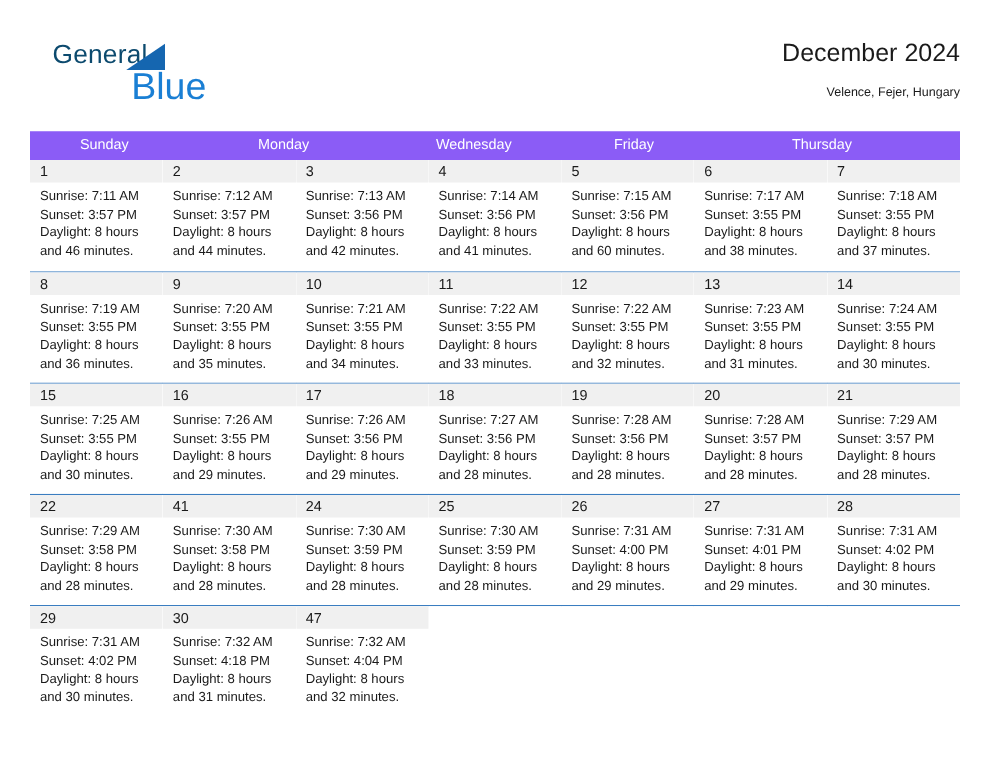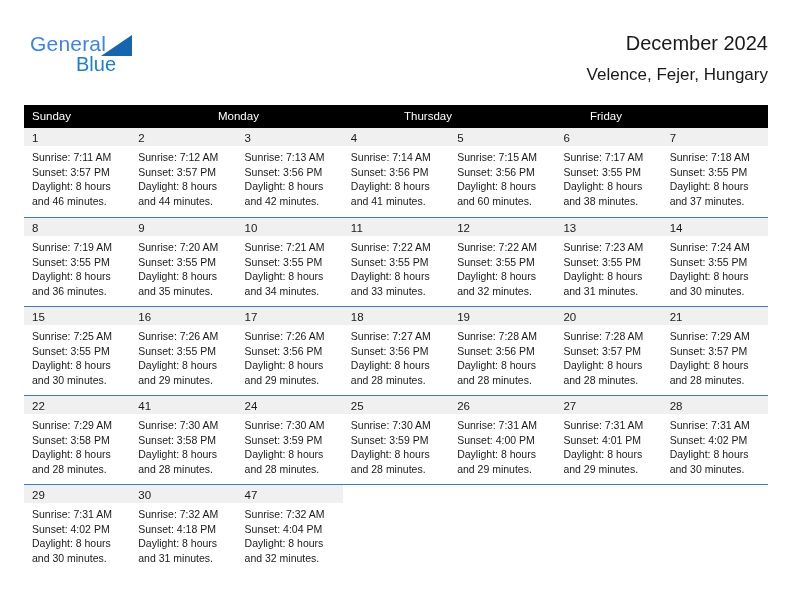--- a/index.html
+++ b/index.html
@@ -33,78 +33,79 @@
 
   .brand {
     position: absolute;
     left: 6px;
     top: 6px;
     width: 180px;
     height: 56px;
   }
   .brand-general {
     position: absolute;
-    left: 0;
+    left: 12px;
     top: 0;
     font-size: 21px;
     letter-spacing: 0.2px;
-    color: #3b82f6;
+    color: #0c4a6e;
     font-family: "Liberation Sans", sans-serif;
     text-align: center;
   }
   .brand-tri {
     position: absolute;
     left: 71px;
     top: 3px;
     width: 0;
     height: 0;
     border-left: 31px solid transparent;
     border-bottom: 21px solid #1566b0;
   }
   .brand-blue {
     position: absolute;
-    left: 46px;
+    left: 75px;
     top: 21px;
-    font-size: 20px;
+    font-size: 30px;
     color: #1a7fd4;
     font-family: "Liberation Sans", sans-serif;
   }
 
   .title-block {
     position: absolute;
     right: 0;
     top: 0;
     text-align: right;
   }
   .cal-title {
     font-size: 20px;
     font-weight: normal;
     color: #1a1a1a;
     line-height: 34px;
     white-space: nowrap;
   }
   .cal-subtitle {
-    font-size: 17px;
+    font-size: 10px;
     color: #1a1a1a;
     line-height: 22px;
     margin-top: 4px;
     white-space: nowrap;
   }
 
   
   .calendar {
     position: absolute;
     left: 24px;
     top: 105px;
     width: 744px;
   }
 
   .dow-row {
     display: flex;
-    background: #000000;
+    background: #8b5cf6;
+    padding-left: 32px;
   }
   .dow-cell {
     flex: 1 1 0;
     box-sizing: border-box;
     padding: 4px 0 4px 8px;
     font-size: 11.5px;
     color: #ffffff;
     line-height: 15px;
     white-space: nowrap;
     overflow: hidden;
@@ -171,22 +172,23 @@
       <div class="cal-subtitle">Velence, Fejer, Hungary</div>
     </div>
 
   </div>
 
   <div class="calendar">
 
     <div class="dow-row">
       <div class="dow-cell">Sunday</div>
       <div class="dow-cell">Monday</div>
+      <div class="dow-cell">Wednesday</div>
+      <div class="dow-cell">Friday</div>
       <div class="dow-cell">Thursday</div>
-      <div class="dow-cell">Friday</div>
     </div>
 
     <div class="week first">
       <div class="day">
         <div class="day-num-band"><span class="day-num">1</span></div>
         <div class="day-body">
           <div class="day-line">Sunrise: 7:11 AM</div>
           <div class="day-line">Sunset: 3:57 PM</div>
           <div class="day-line">Daylight: 8 hours</div>
           <div class="day-line">and 46 minutes.</div>

